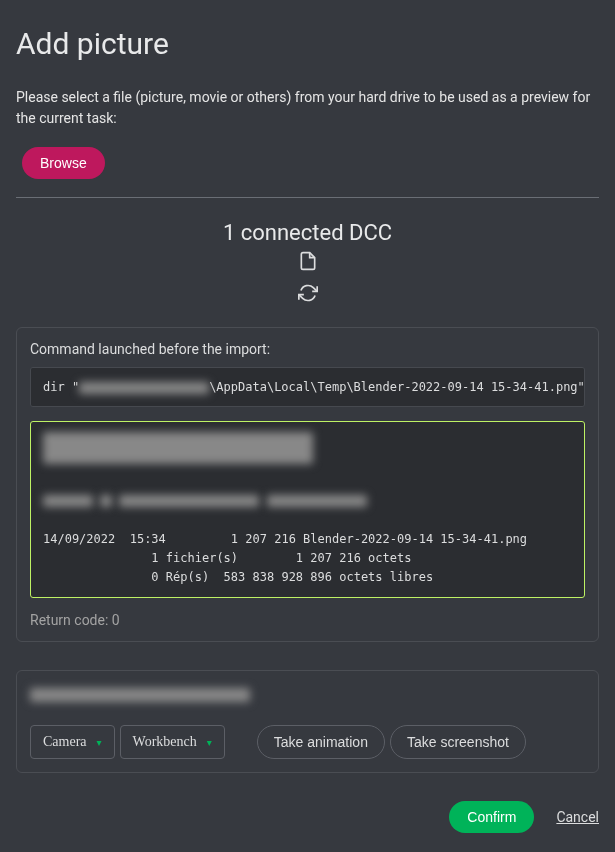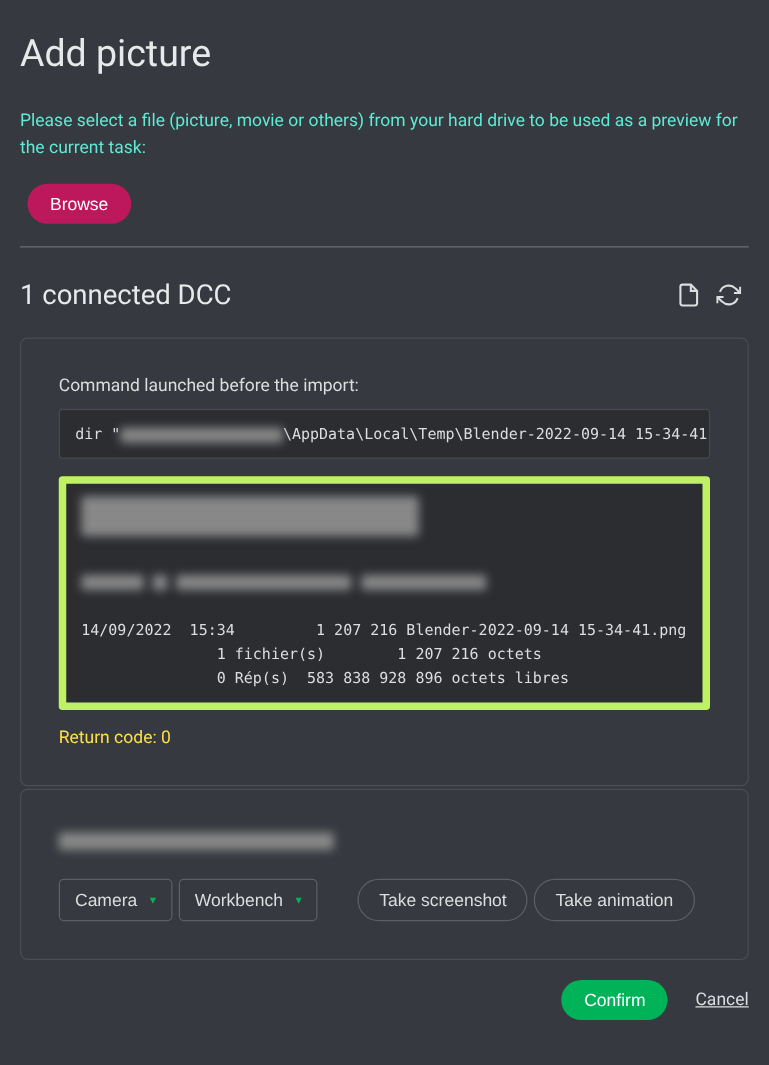--- a/index.html
+++ b/index.html
@@ -14,21 +14,21 @@
   }
   h1 {
     font-size: 30px;
     font-weight: 400;
     color: #e8e9ea;
     margin-bottom: 26px;
     margin-top: 10px;
   }
   .instruction {
     font-size: 14px;
-    color: #5eead4;
+    color: #e5e5e5;
     line-height: 1.5;
     margin-bottom: 18px;
   }
   .browse-btn {
     background: #be185d;
     color: #fff;
     border: none;
     border-radius: 18px;
     padding: 8px 18px;
     font-size: 14px;
@@ -38,20 +38,21 @@
   }
   hr {
     border: none;
     border-top: 1px solid #6a6e75;
     margin-bottom: 22px;
   }
   .dcc-header {
     display: flex;
     align-items: center;
     margin-bottom: 18px;
+    flex-direction: column;
   }
   .dcc-header h2 {
     font-size: 22px;
     font-weight: 400;
     color: #e8e9ea;
     flex: 1;
   }
   .icon-btn {
     background: none;
     border: none;
@@ -59,22 +60,22 @@
     cursor: pointer;
     padding: 6px;
     display: flex;
     align-items: center;
     justify-content: center;
   }
   .icon-btn svg { width: 20px; height: 20px; }
   .panel {
     border: 1px solid #4a4d53;
     border-radius: 6px;
-    padding: 30px;
-    margin-bottom: 2px;
+    padding: 13px;
+    margin-bottom: 28px;
   }
   .panel-label {
     font-size: 14px;
     color: #dcddde;
     margin-bottom: 10px;
   }
   .code-block {
     background: #2b2d31;
     border: 1px solid #46494f;
     border-radius: 3px;
@@ -82,21 +83,21 @@
     font-family: Consolas, Monaco, monospace;
     font-size: 12px;
     color: #dcddde;
     white-space: pre;
     overflow-x: auto;
     margin-bottom: 14px;
     line-height: 1.5;
   }
   .output-block {
     background: #2b2d31;
-    border: 6px solid #bef264;
+    border: 1px solid #bef264;
     border-radius: 3px;
     padding: 10px 12px;
     font-family: Consolas, Monaco, monospace;
     font-size: 12px;
     color: #dcddde;
     white-space: pre;
     overflow-x: auto;
     margin-bottom: 14px;
     line-height: 1.6;
   }
@@ -110,21 +111,21 @@
   }
   .redacted-block {
     display: block;
     background: #888;
     filter: blur(4px);
     border-radius: 2px;
     margin-bottom: 8px;
   }
   .return-code {
     font-size: 14px;
-    color: #fde047;
+    color: #a3a3a3;
   }
   .dcc-panel h3 {
     font-size: 20px;
     font-weight: 400;
     color: #e8e9ea;
     margin-bottom: 18px;
   }
   .project-line {
     font-size: 15px;
     color: #dcddde;
@@ -139,20 +140,21 @@
     background: #36393f;
     border: 1px solid #5c5f66;
     border-radius: 4px;
     padding: 8px 12px;
     color: #dcddde;
     font-size: 14px;
     cursor: pointer;
     display: flex;
     align-items: center;
     gap: 10px;
+    font-family: Liberation Serif, serif;
   }
   .dropdown-btn .chev {
     color: #00b359;
     font-size: 10px;
   }
   .pill-btn {
     background: #36393f;
     border: 1px solid #5c5f66;
     border-radius: 18px;
     padding: 8px 16px;
@@ -233,22 +235,22 @@
   <div class="button-row">
     <button class="dropdown-btn">
       <span>Camera</span>
       <span class="chev">▾</span>
     </button>
     <button class="dropdown-btn">
       <span>Workbench</span>
       <span class="chev">▾</span>
     </button>
     <div style="width:22px;"></div>
+    <button class="pill-btn">Take animation</button>
     <button class="pill-btn">Take screenshot</button>
-    <button class="pill-btn">Take animation</button>
   </div>
 </div>
 
 <div class="footer">
   <button class="confirm-btn">Confirm</button>
   <a class="cancel-link">Cancel</a>
 </div>
 
 
 

